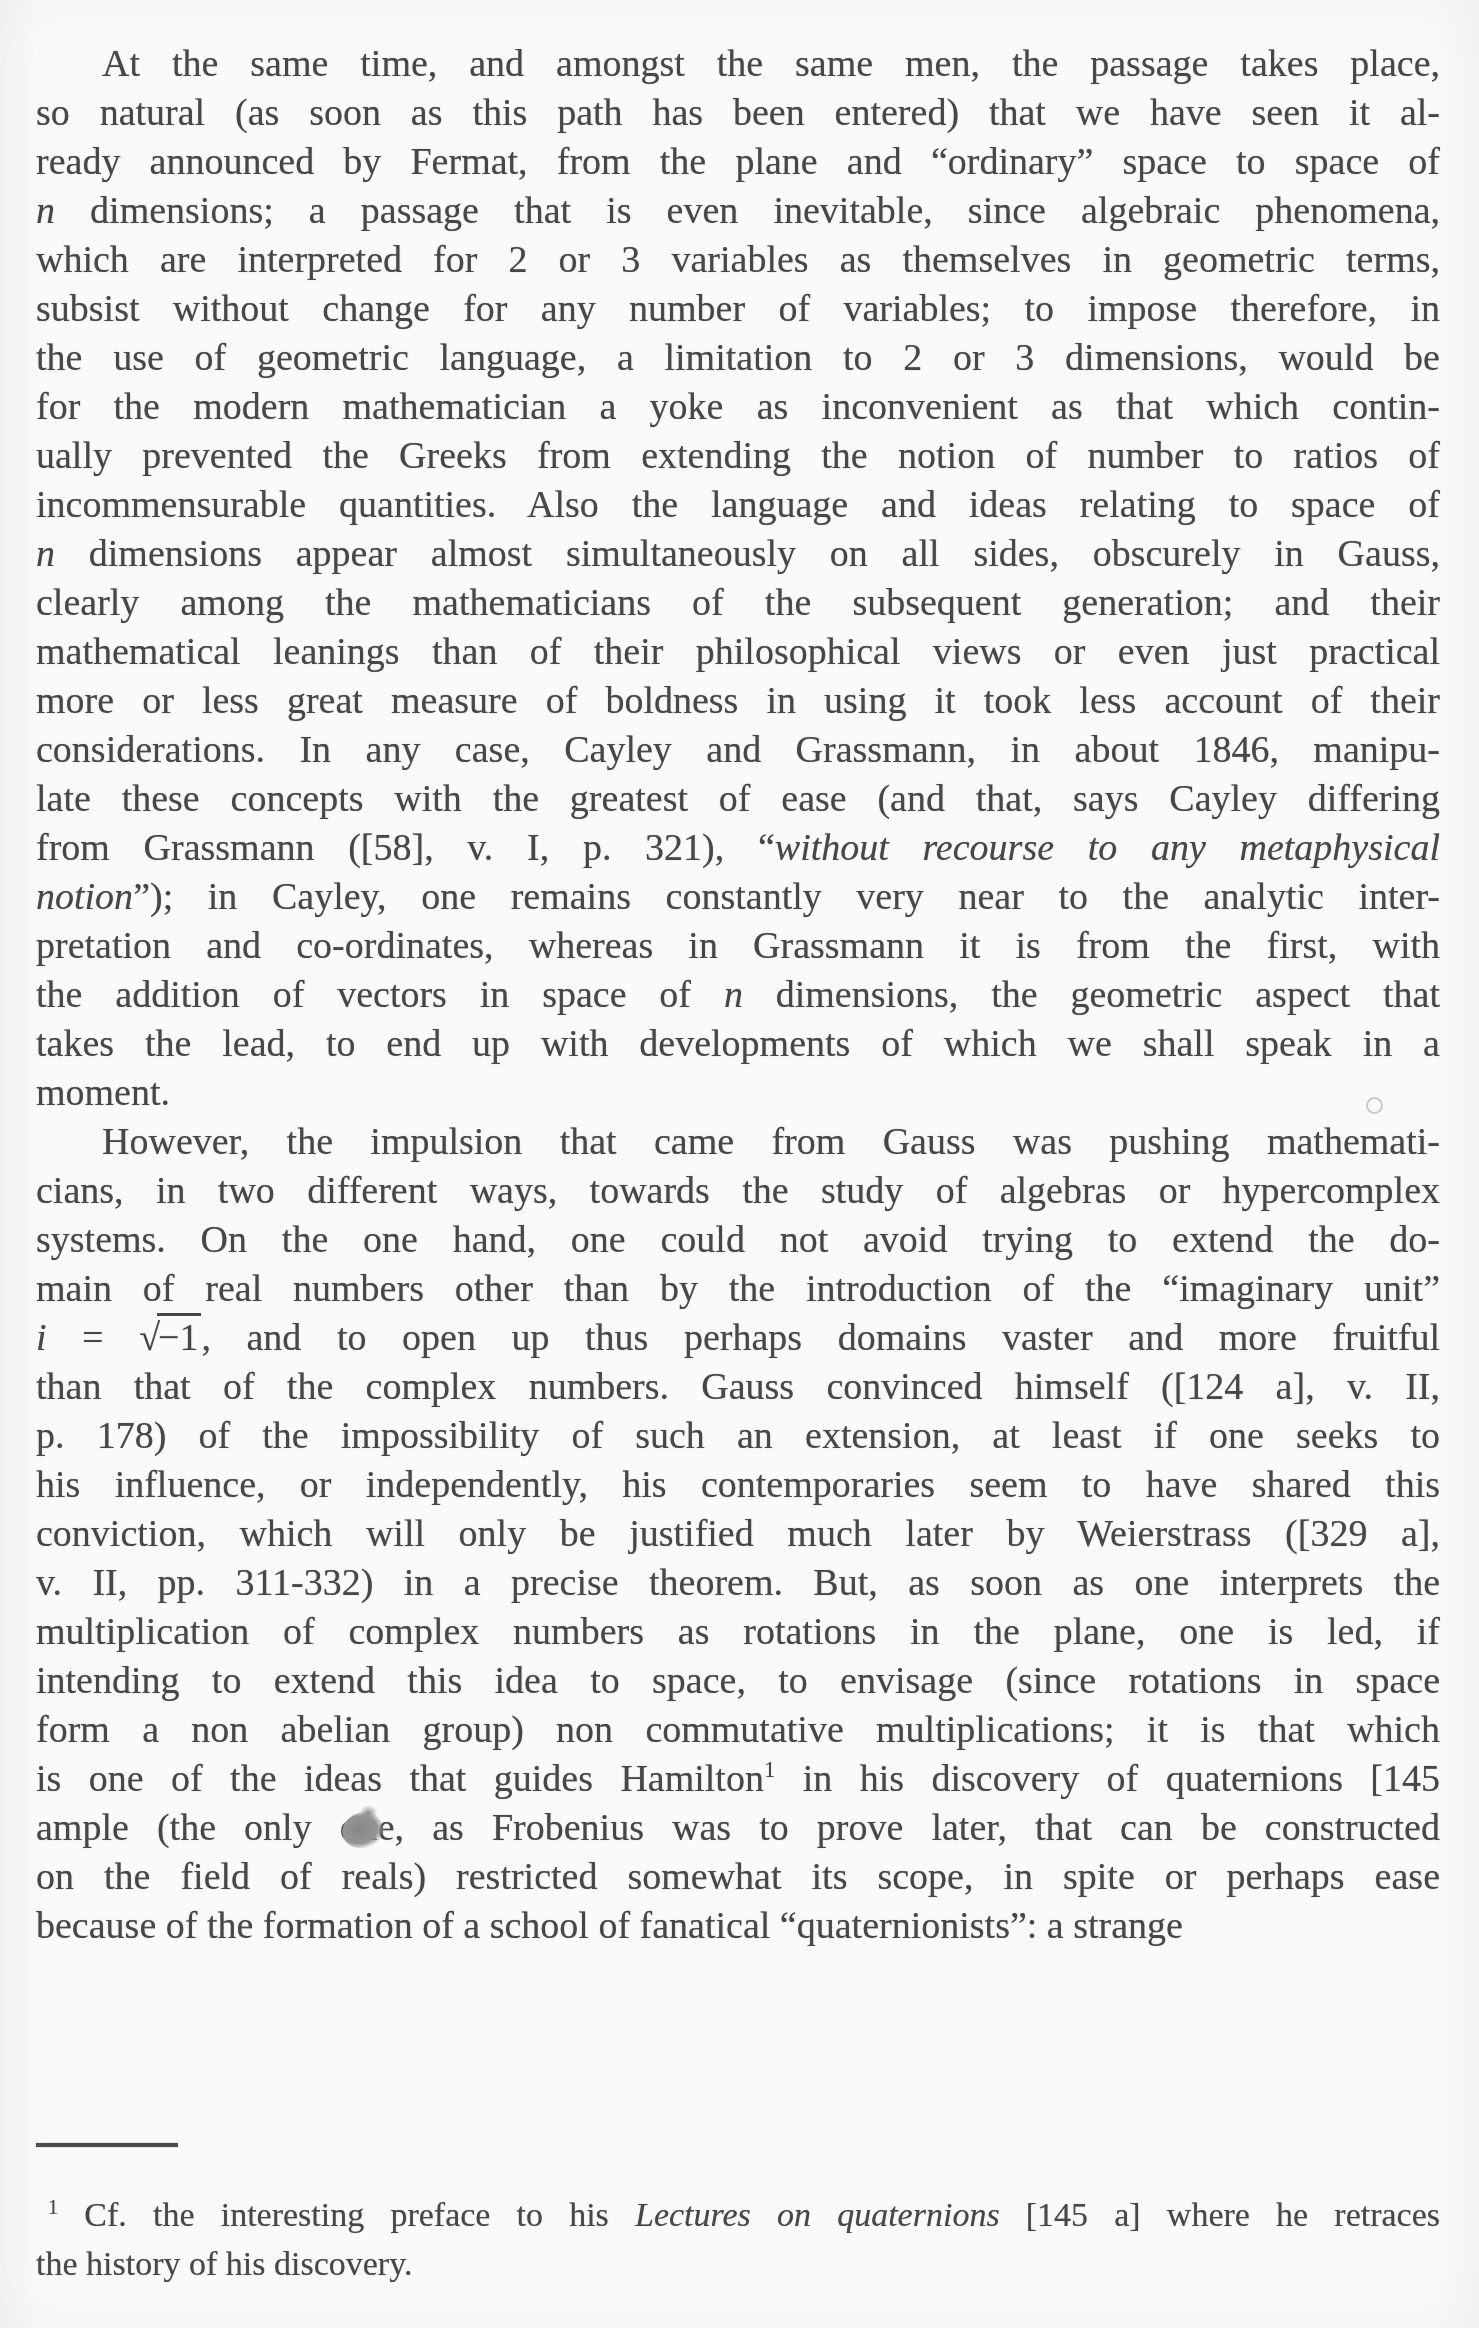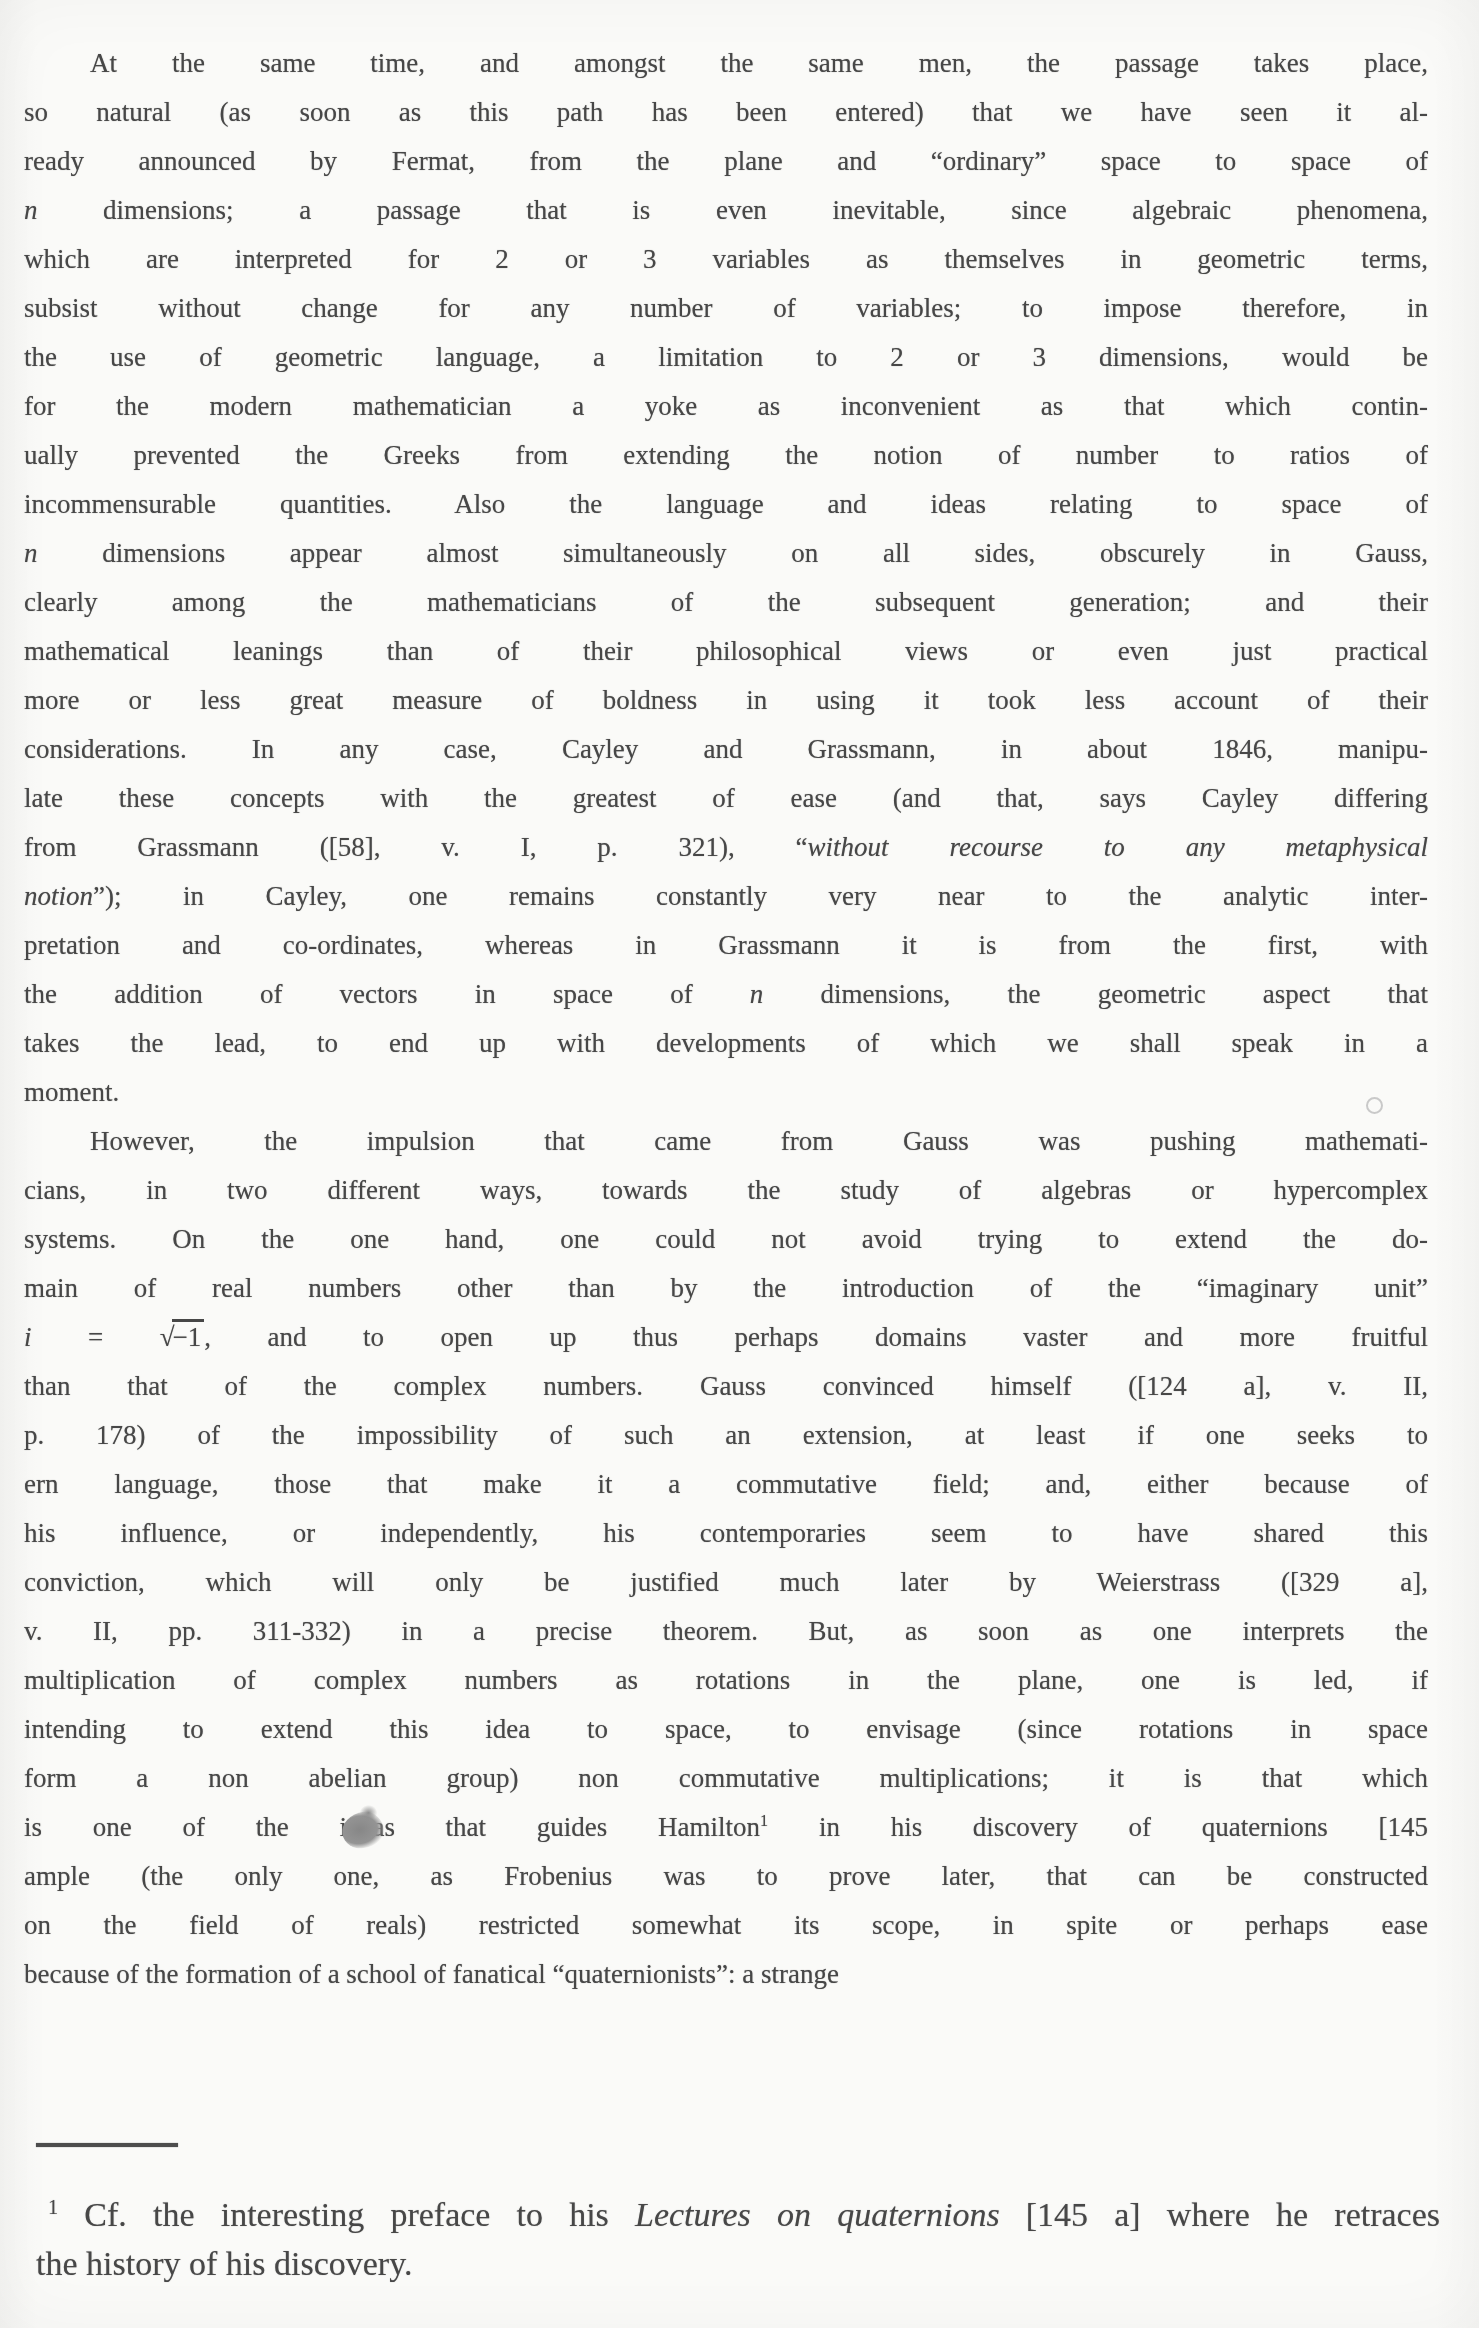--- a/index.html
+++ b/index.html
@@ -15,22 +15,22 @@
   }
   .page{
     position:relative;
     width:1479px;height:2328px;
     overflow:hidden;
     background:linear-gradient(90deg,#f4f4f2 0,#fafaf8 2.5%,#fafaf8 97%,#f6f6f4 100%);
     box-shadow:inset 0 0 70px rgba(0,0,0,0.035);
   }
   .body-text{
     position:absolute;
-    left:24px;top:39px;width:1404px;
-    font-size:27px;line-height:49px;
+    left:36px;top:39px;width:1404px;
+    font-size:38px;line-height:49px;
     text-shadow:0 0 1px rgba(70,70,70,0.55);
   }
   .line{
     text-align:justify;
     text-align-last:justify;
     height:49px;
     overflow:visible;
   }
   .line.last{
     text-align-last:left;
@@ -118,21 +118,20 @@
         <div class="line last">moment.</div>
       </div>
     <div>
         <div class="line indent">However, the impulsion that came from Gauss was pushing mathemati-</div>
         <div class="line">cians, in two different ways, towards the study of algebras or hypercomplex</div>
         <div class="line">systems. On the one hand, one could not avoid trying to extend the do-</div>
         <div class="line">main of real numbers other than by the introduction of the “imaginary unit”</div>
         <div class="line"><em>i</em> = <span class="sqrt"><span class="rad">√</span><span class="vinc">−1</span></span>, and to open up thus perhaps domains vaster and more fruitful</div>
         <div class="line">than that of the complex numbers. Gauss convinced himself ([124 a], v. II,</div>
         <div class="line">p. 178) of the impossibility of such an extension, at least if one seeks to</div>
-        <div class="line">ern language, those that make it a commutative field; and, either because of</div>
         <div class="line">his influence, or independently, his contemporaries seem to have shared this</div>
         <div class="line">conviction, which will only be justified much later by Weierstrass ([329 a],</div>
         <div class="line">v. II, pp. 311-332) in a precise theorem. But, as soon as one interprets the</div>
         <div class="line">multiplication of complex numbers as rotations in the plane, one is led, if</div>
         <div class="line">intending to extend this idea to space, to envisage (since rotations in space</div>
         <div class="line">form a non abelian group) non commutative multiplications; it is that which</div>
         <div class="line">is one of the ideas that guides Hamilton<sup>1</sup> in his discovery of quaternions [145</div>
         <div class="line">ample (the only one, as Frobenius was to prove later, that can be constructed</div>
         <div class="line">on the field of reals) restricted somewhat its scope, in spite or perhaps ease</div>
         <div class="line last">because of the formation of a school of fanatical “quaternionists”: a strange</div>

